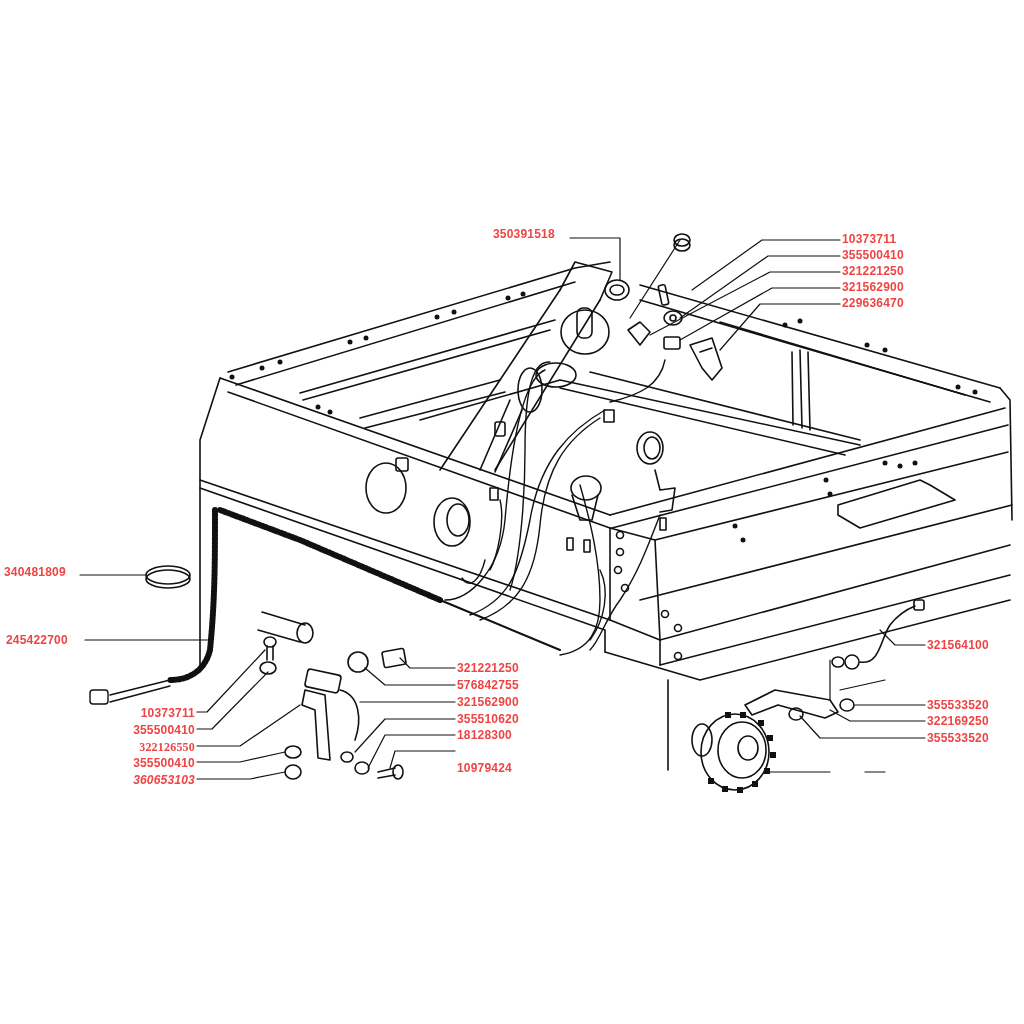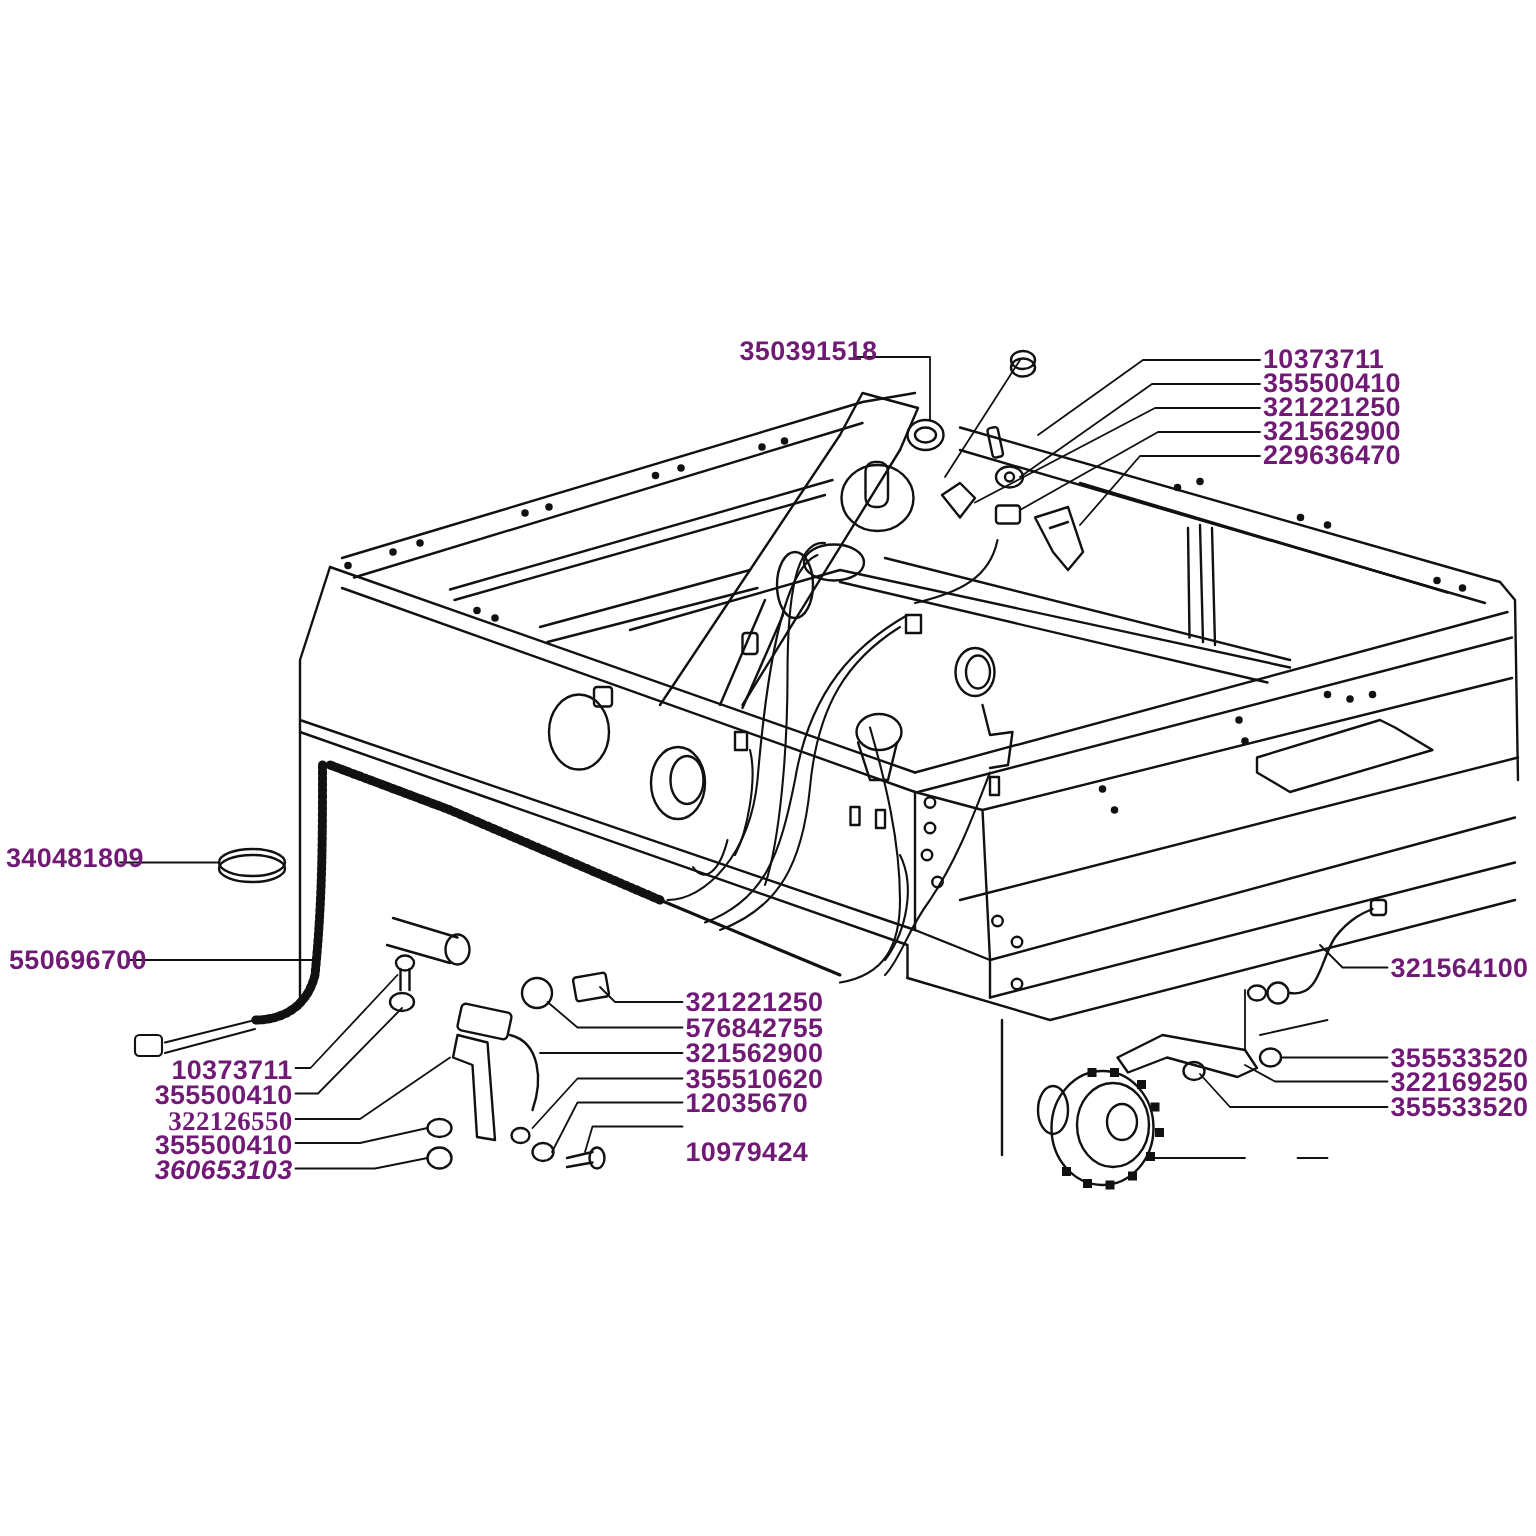--- a/index.html
+++ b/index.html
@@ -1,18 +1,18 @@
 <!DOCTYPE html>
 <html><head>
 <meta charset="utf-8">
 <style>
   html,body{margin:0;padding:0;background:#ffffff;}
   body{width:1024px;height:1024px;position:relative;overflow:hidden;font-family:"Liberation Sans",sans-serif;}
   #drawing{position:absolute;left:0;top:0;width:1024px;height:1024px;}
-  .lbl{position:absolute;font-family:"Liberation Sans",sans-serif;font-weight:bold;font-size:18px;color:#701a75;line-height:16px;white-space:nowrap;letter-spacing:0.2px;}
+  .lbl{position:absolute;font-family:"Liberation Sans",sans-serif;font-weight:bold;font-size:12px;color:#ef4444;line-height:16px;white-space:nowrap;letter-spacing:0.2px;}
   .lbl.r{text-align:right;}
 </style>
 </head>
 <body>
 
 <svg id="drawing" viewBox="0 0 1024 1024" xmlns="http://www.w3.org/2000/svg" fill="none" stroke="#111" stroke-width="1.6" stroke-linejoin="round" stroke-linecap="round">
 
   <g>
 
     <path d="M228 372 L575 268 L610 262"></path>
@@ -255,31 +255,31 @@
 
 <div class="lbl" style="left:493px;top:226px;">350391518</div>
 
 <div class="lbl" style="left:842px;top:231px;">10373711</div>
 <div class="lbl" style="left:842px;top:247px;">355500410</div>
 <div class="lbl" style="left:842px;top:263px;">321221250</div>
 <div class="lbl" style="left:842px;top:279px;">321562900</div>
 <div class="lbl" style="left:842px;top:295px;">229636470</div>
 
 <div class="lbl" style="left:4px;top:564px;">340481809</div>
-<div class="lbl" style="left:6px;top:632px;">550696700</div>
+<div class="lbl" style="left:6px;top:632px;">245422700</div>
 
 <div class="lbl r" style="right:829px;top:705px;">10373711</div>
 <div class="lbl r" style="right:829px;top:722px;">355500410</div>
 <div class="lbl r" style="right:829px;top:739px;font-family:Liberation Serif, serif;">322126550</div>
 <div class="lbl r" style="right:829px;top:755px;">355500410</div>
 <div class="lbl r" style="right:829px;top:772px;font-style:italic;">360653103</div>
 
 <div class="lbl" style="left:457px;top:660px;">321221250</div>
 <div class="lbl" style="left:457px;top:677px;">576842755</div>
 <div class="lbl" style="left:457px;top:694px;">321562900</div>
 <div class="lbl" style="left:457px;top:711px;">355510620</div>
-<div class="lbl" style="left:457px;top:727px;">12035670</div>
+<div class="lbl" style="left:457px;top:727px;">18128300</div>
 <div class="lbl" style="left:457px;top:760px;">10979424</div>
 
 <div class="lbl" style="left:927px;top:637px;">321564100</div>
 <div class="lbl" style="left:927px;top:697px;">355533520</div>
 <div class="lbl" style="left:927px;top:713px;">322169250</div>
 <div class="lbl" style="left:927px;top:730px;">355533520</div>
 
 </body></html>

